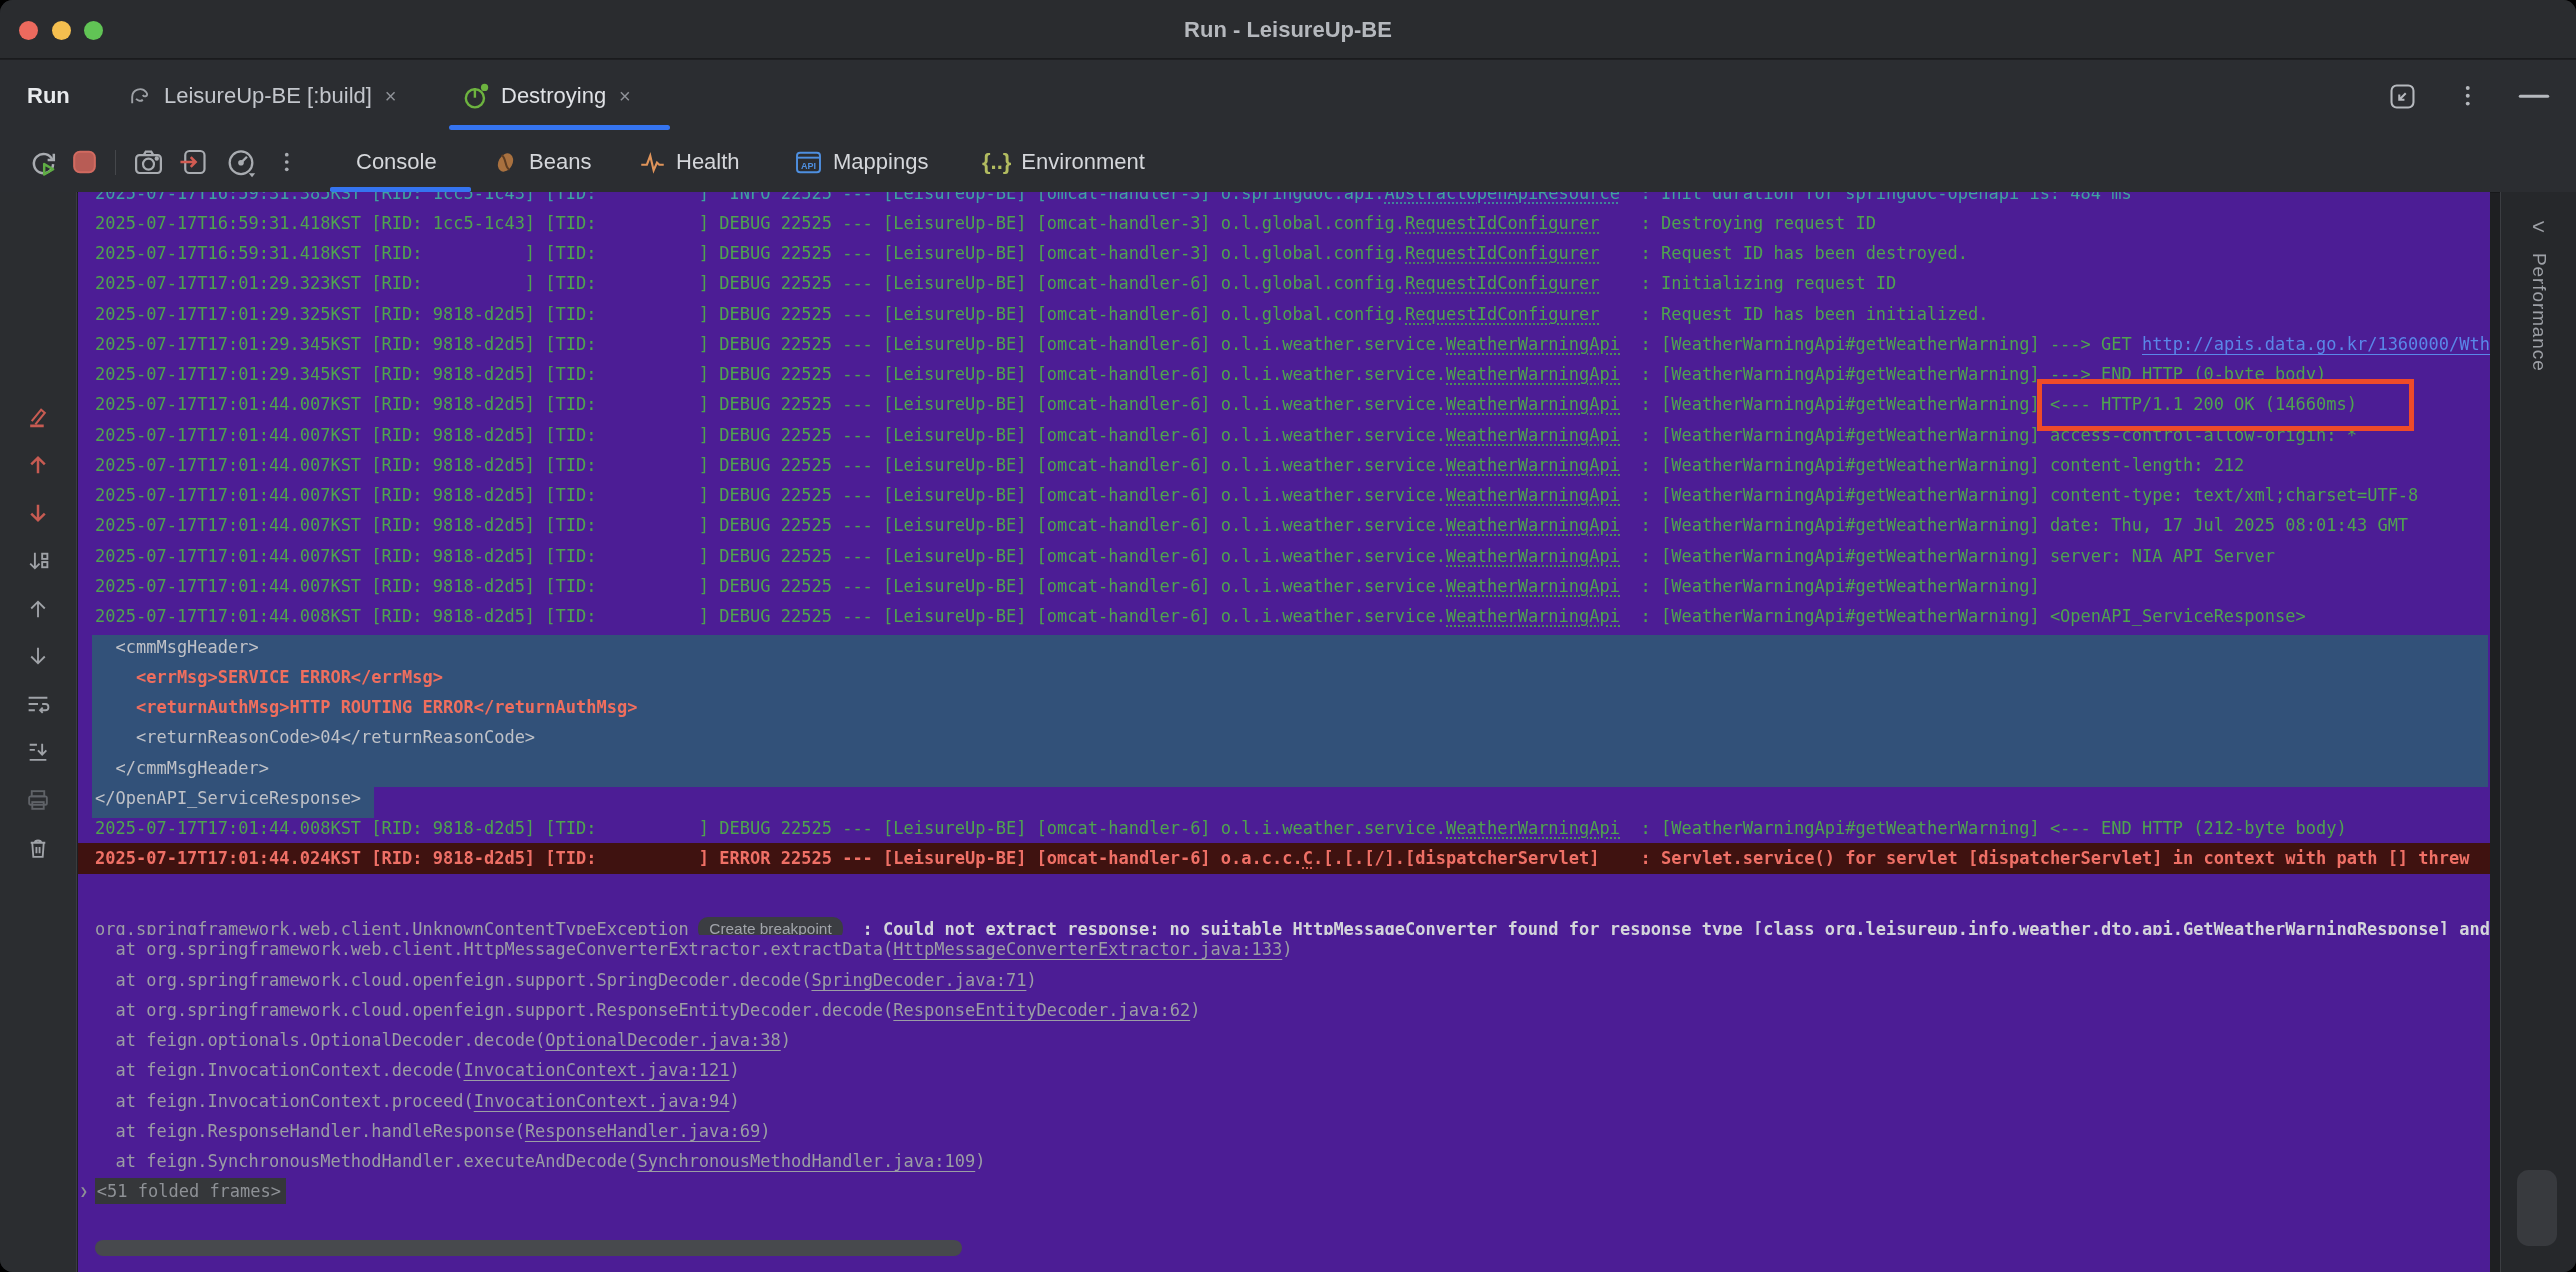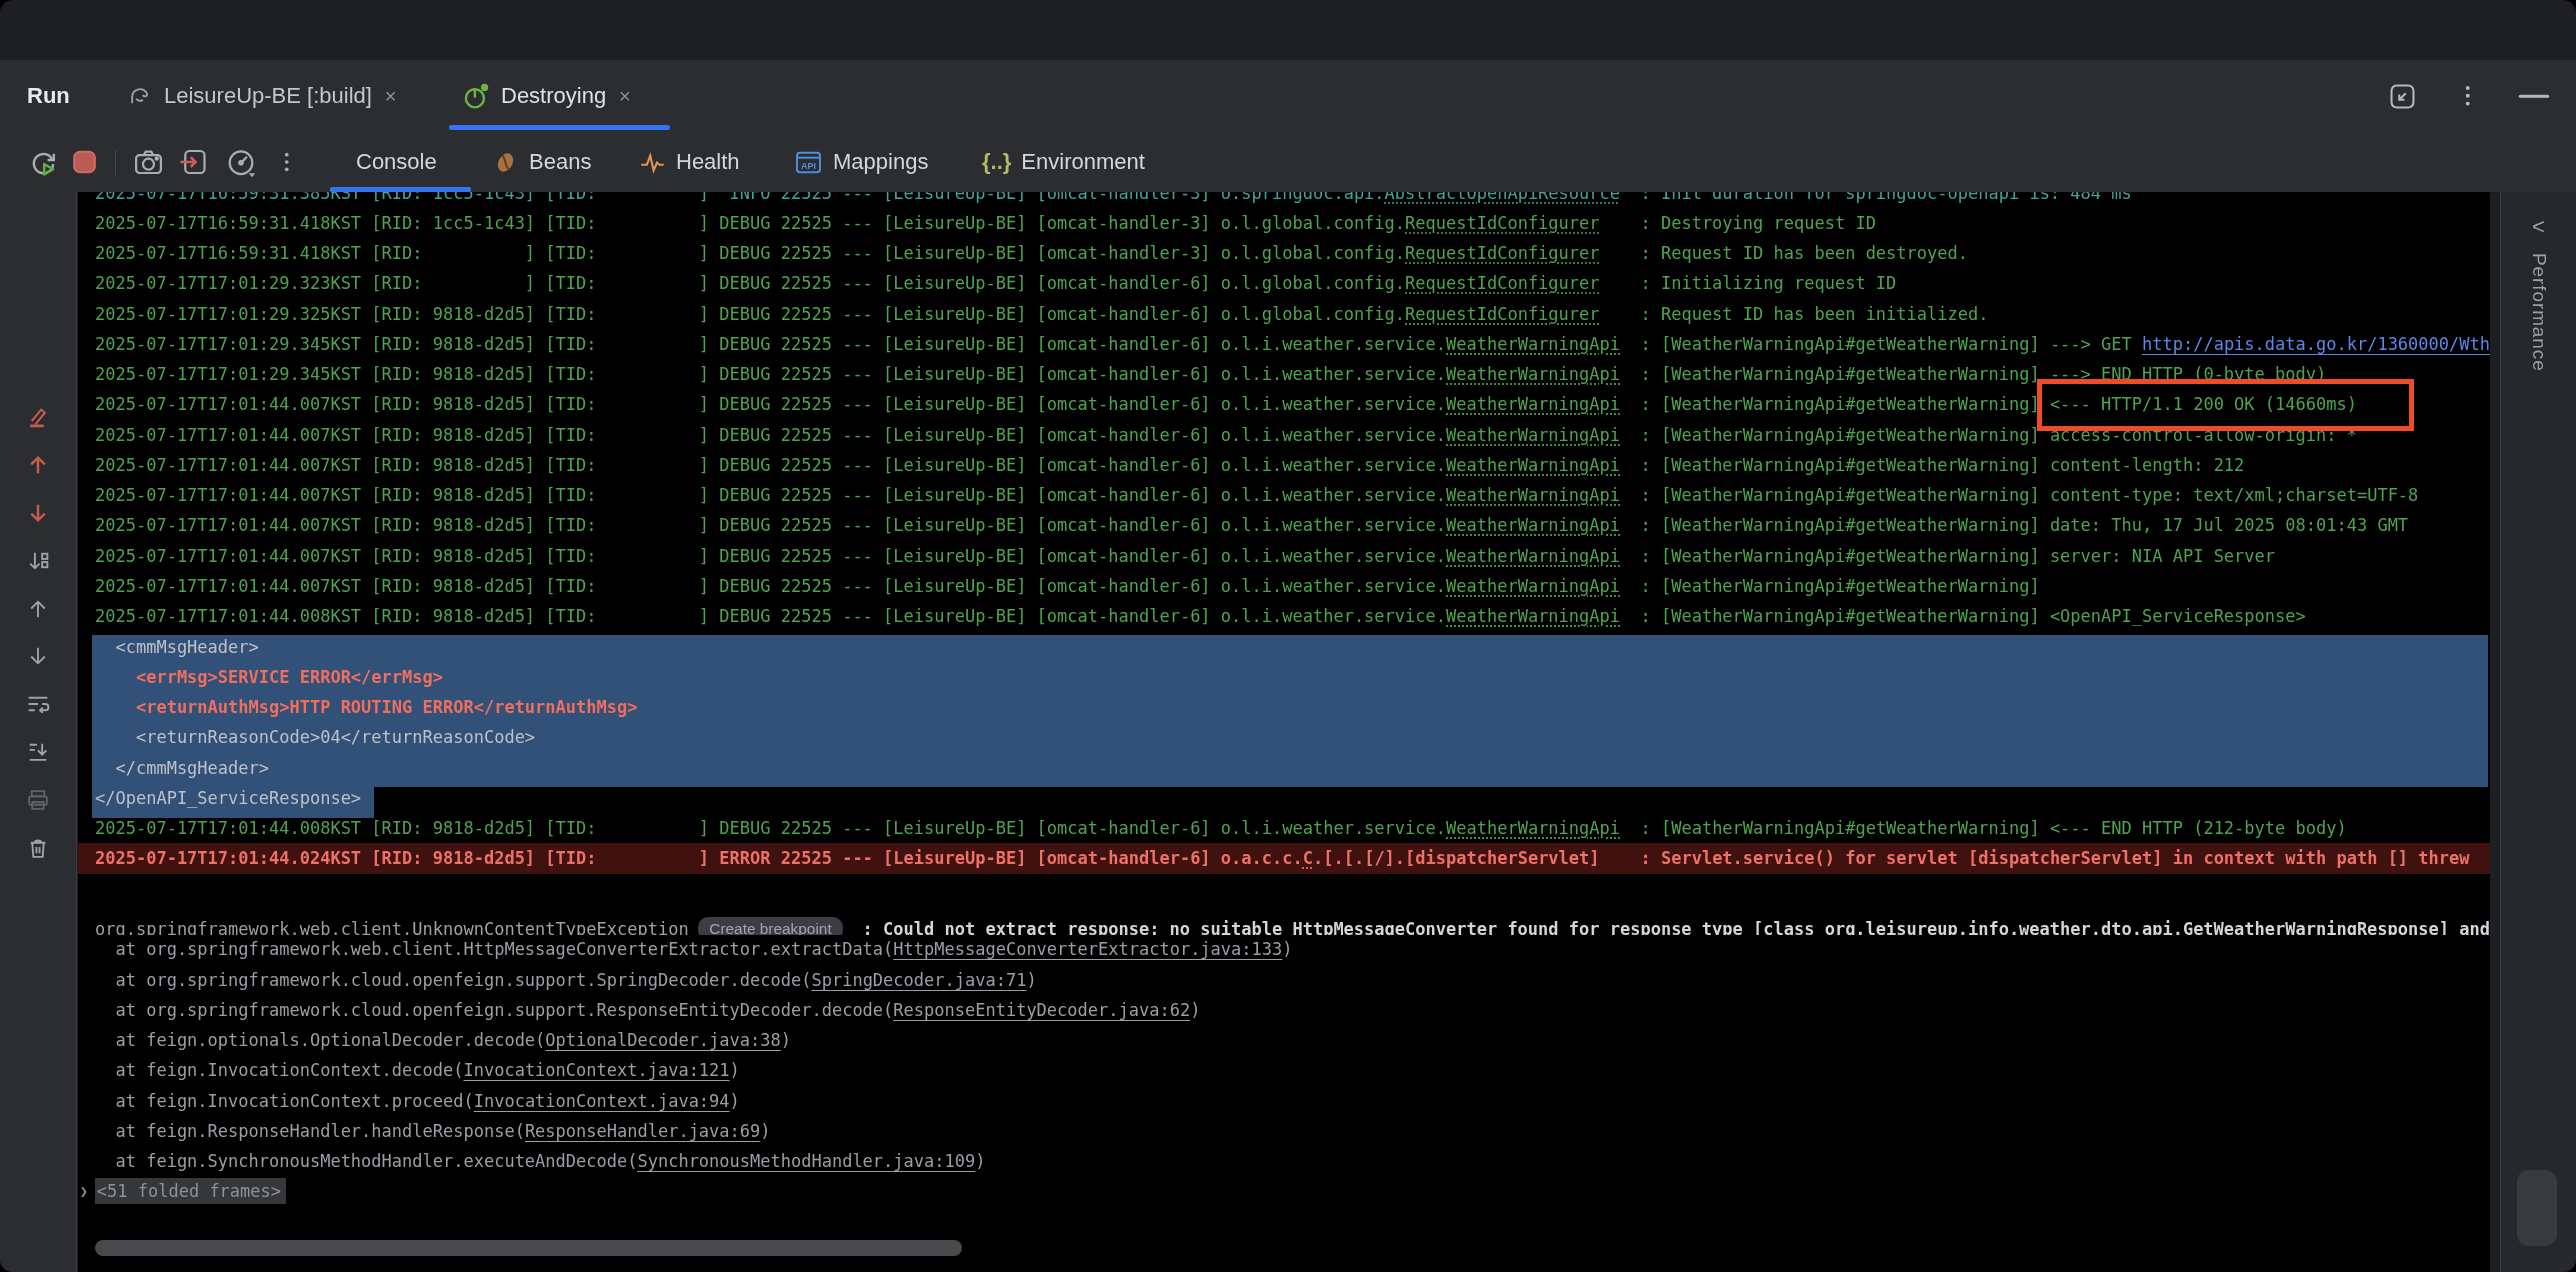--- a/index.html
+++ b/index.html
@@ -30,21 +30,21 @@
   .tb-ic { position:absolute; top:50%; transform:translateY(-50%); }
   #tb-sep { position:absolute; left:115px; top:18px; width:0.9px; height:25px; background:#45474b; }
   .inner-tab { position:absolute; top:0; height:60px; display:flex; align-items:center; gap:10px; color:#d5d7db; font-size:22px; }
   #console-underline { position:absolute; left:330px; top:55px; width:141px; height:4.5px; border-radius:1.8px; background:#3574f0; }
 
   
   #gutter { position:absolute; left:0; top:192px; width:77px; bottom:0; background:#2b2d30; border-right:0.9px solid #3a3c3f; }
   .gut-ic { position:absolute; left:50%; transform:translate(-50%,-50%); }
 
   
-  #console { position:absolute; left:78px; top:192px; width:2412px; bottom:0; background:#000000; overflow:hidden; }
+  #console { position:absolute; left:78px; top:192px; width:2412px; bottom:0; background:#4c1d95; overflow:hidden; }
   .cline { position:absolute; left:0; width:2412px; height:31px; line-height:30px; padding-left:17px;
            font-family:"DejaVu Sans Mono", monospace; font-size:17px; white-space:pre; overflow:hidden; z-index:2; }
   .sel-rect { position:absolute; background:#325179; z-index:1; }
   #sel-main { left:13.6px; top:443px; width:2396px; height:152px; }
   #sel-tail { left:13.6px; top:595px; width:282px; height:31px; }
   .g  { color:#4fa34f; }
   .gl { color:#4fa34f; text-decoration:underline dotted; text-underline-offset:3.6px; }
   .t  { color:#3fa49c; }
   .tl { color:#3fa49c; text-decoration:underline dotted; text-underline-offset:3.6px; }
   .u  { color:#5a87e8; text-decoration:underline; text-underline-offset:3.6px; }
@@ -79,20 +79,26 @@
                       color:#e8432c; font-size:34px; font-weight:800; white-space:nowrap; }
   #annotation-box { position:absolute; left:2037px; top:379px; width:377px; height:52px; border:5.4px solid #ee4b28; z-index:8; }
 
   svg { display:block; }
 </style>
 </head>
 <body>
 
 <div id="window">
 
+  <div id="titlebar">
+    <div class="light" id="light-close"></div>
+    <div class="light" id="light-min"></div>
+    <div class="light" id="light-zoom"></div>
+    <div id="window-title">Run - LeisureUp-BE</div>
+  </div>
 
   <div id="tabbar">
     <div id="run-label">Run</div>
 
     <div class="runtab" id="tab-build">
       <span>
         <svg width="27" height="27" viewBox="0 0 24 24" fill="none" stroke="#9da0a5" stroke-width="1.7">
           <path d="M5.5 18v-5.5a7 7 0 0 1 12.5-4.3c1.3 1.6.9 3.2-.6 3.6-1.2.3-2-.4-2.5-1.2"></path>
           <path d="M9 14c1.5 2 4 2.5 6 1"></path>
         </svg>

